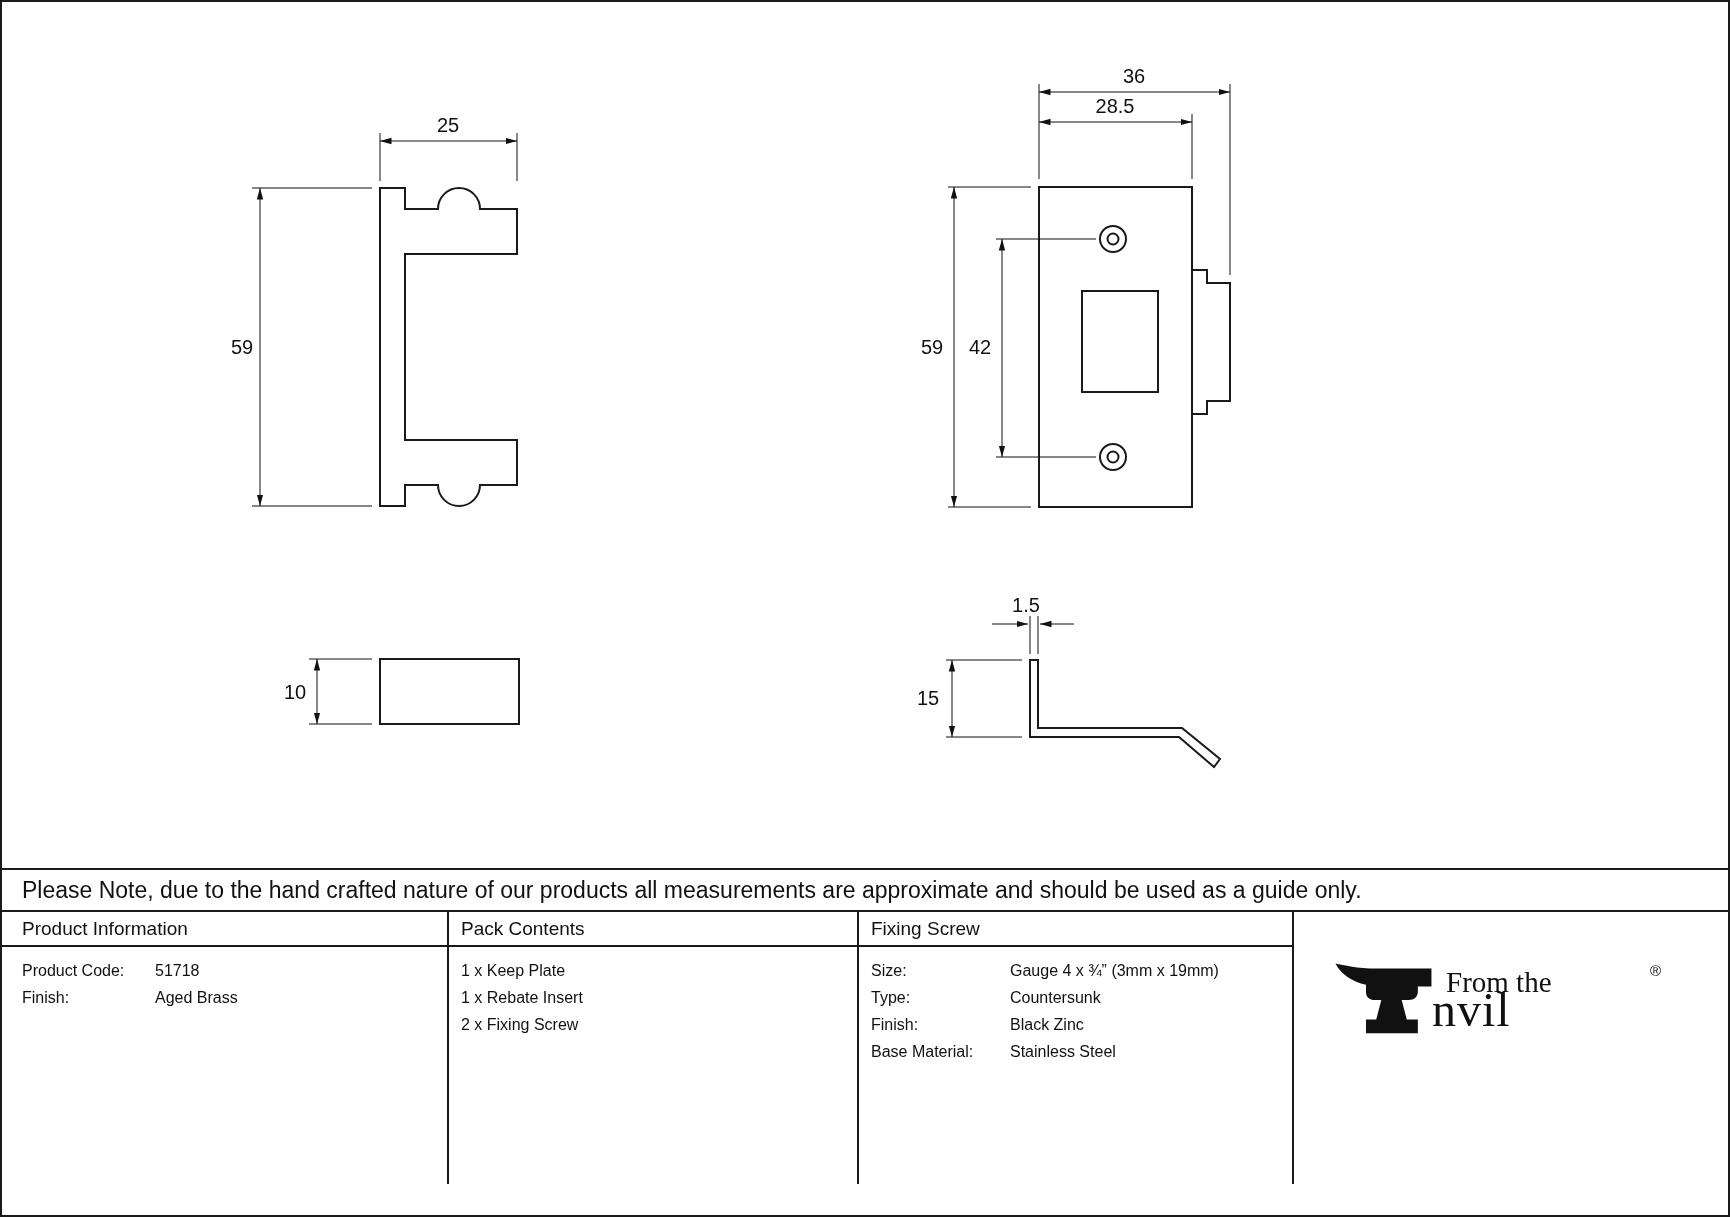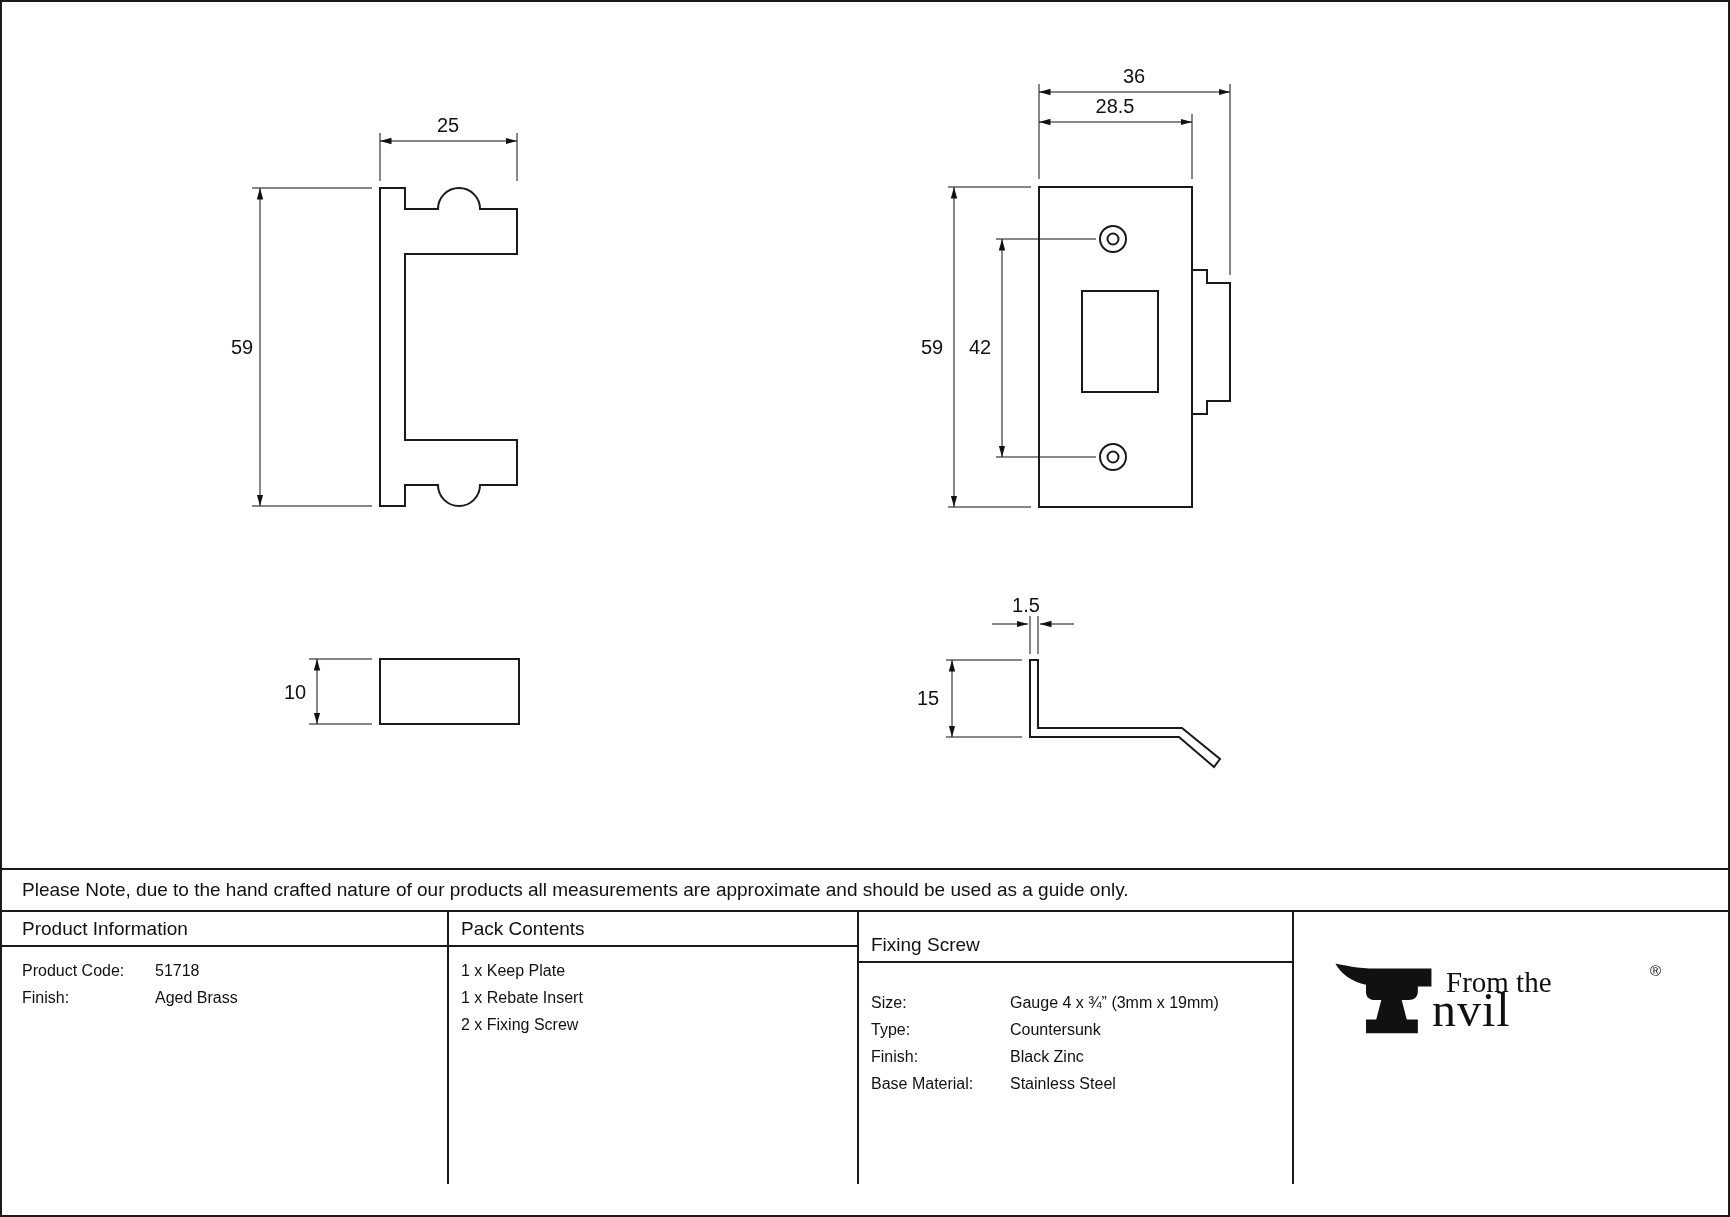--- a/index.html
+++ b/index.html
@@ -4,32 +4,32 @@
 <style>
   * { margin:0; padding:0; box-sizing:border-box; }
   html,body { background:#fff; }
   body { font-family:"Liberation Sans",sans-serif; color:#111; }
   .page { position:relative; width:1730px; height:1217px; background:#fff; border:2px solid #1a1a1a; overflow:hidden; }
   .drawings-svg { position:absolute; left:0; top:0; }
   .drawings-svg .ol { fill:none; stroke:#1a1a1a; stroke-width:2; stroke-linejoin:miter; }
   .drawings-svg .dim { stroke:#111; stroke-width:1; fill:none; }
   .drawings-svg text { font-family:"Liberation Sans",sans-serif; font-size:20px; fill:#111; text-anchor:middle; }
   .note-row { position:absolute; left:0; top:866px; width:1726px; height:42px; border-top:2px solid #1a1a1a;
-              display:flex; align-items:center; padding-left:20px; font-size:19px; }
+              display:flex; align-items:center; padding-left:20px; font-size:23px; }
   .info-table { position:absolute; left:0; top:908px; width:1726px; height:274px; border-top:2px solid #1a1a1a; display:flex; }
   .col { height:100%; }
   .col + .col { border-left:2px solid #1a1a1a; }
   .col-pi { width:445px; }
   .col-pc { width:410px; }
   .col-fs { width:435px; }
   .col-logo { flex:1; position:relative; }
   .col-header { height:35px; display:flex; align-items:center; font-size:19px; border-bottom:2px solid #1a1a1a; }
   .col-pi .col-header, .col-pi .col-body { padding-left:20px; }
   .col-pc .col-header, .col-pc .col-body { padding-left:12px; }
-  .col-fs .col-header, .col-fs .col-body { padding-left:12px;margin-top:16px; }
+  .col-fs .col-header, .col-fs .col-body { padding-left:12px; }
   .col-body { padding-top:13px; font-size:16px; }
   .kv-row { display:flex; margin-bottom:6px; line-height:21px; }
   .kv-label { width:133px; flex:none; }
   .col-fs .kv-label { width:139px; }
   .pc-item { margin-bottom:6px; line-height:21px; }
   .anvil { position:absolute; left:38px; top:50px; width:102px; height:88px; }
   .anvil path { fill:#111; }
   .logo-fromthe { position:absolute; left:152px; top:54px; font-family:"Liberation Serif",serif; font-size:29px; }
   .logo-nvil { position:absolute; left:138px; top:74px; font-family:"Liberation Serif",serif; font-size:48px; line-height:1; letter-spacing:1px; }
   .logo-reg { position:absolute; left:356px; top:50px; font-size:15px; }

